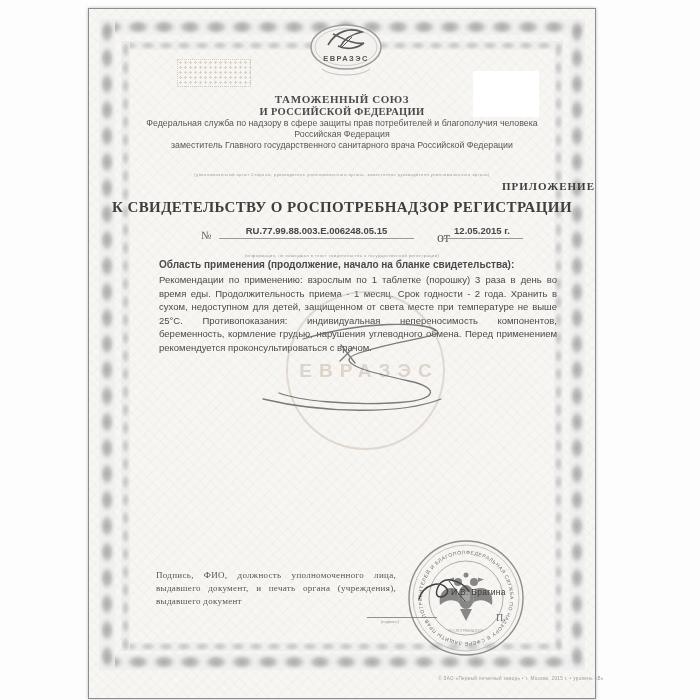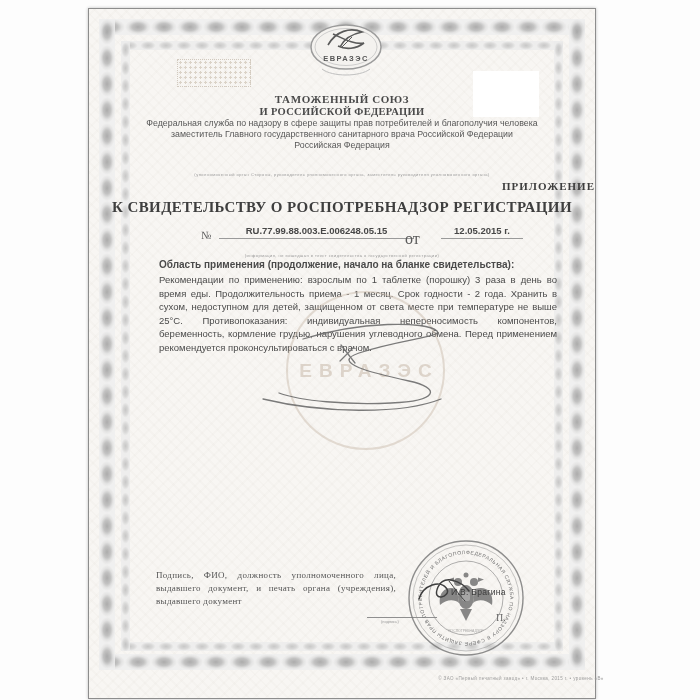--- a/index.html
+++ b/index.html
@@ -29,21 +29,21 @@
   .micro{position:absolute;text-align:center;font-size:4px;color:#9a9a9a;
          letter-spacing:.5px;filter:blur(.3px);white-space:nowrap;overflow:hidden;}
   .title1{position:absolute;left:0;right:0;top:171px;text-align:right;font-size:11px;
           font-weight:bold;color:#3e3e3e;letter-spacing:1px;}
   .title2{position:absolute;left:0;right:0;top:190px;text-align:center;font-size:15px;
           font-weight:bold;color:#3e3e3e;letter-spacing:.4px;}
   .numrow{position:absolute;top:216px;left:0;right:0;height:18px;color:#5a5a5a;}
   .no-label{position:absolute;left:112px;top:4px;font-size:11px;}
   .uline{position:absolute;border-bottom:1px solid #9a9a9a;text-align:center;
          font-size:9.5px;color:#474747;font-weight:bold;padding-bottom:2px;}
-  .ot-label{position:absolute;left:316px;top:5px;font-size:16px;}
+  .ot-label{position:absolute;left:348px;top:5px;font-size:14px;}
   .body-block{position:absolute;left:70px;top:250px;width:398px;color:#4a4a4a;}
   .body-head{font-size:10px;font-weight:bold;}
   .body-text{font-size:9.5px;line-height:13.5px;margin-top:3px;text-align:justify;}
   .wmark{position:absolute;left:197px;top:282px;width:155px;height:155px;border-radius:50%;
          border:2px solid rgba(200,185,168,.45);display:flex;align-items:center;justify-content:center;}
   .wmark span{font-size:19px;font-weight:bold;letter-spacing:7px;color:rgba(195,180,163,.5);
               padding-left:7px;}
   .flourish{position:absolute;left:152px;top:300px;}
   .note{position:absolute;left:67px;top:560px;width:240px;font-size:9px;line-height:13px;
         color:#565656;text-align:justify;letter-spacing:.3px;}
@@ -89,22 +89,22 @@
         <path d="M42 28 L 52 18" stroke-width="1"></path>
       </g>
       <text x="46" y="42" text-anchor="middle" font-family="Liberation Sans, sans-serif" font-size="7.5" font-weight="bold" letter-spacing="1.4" fill="#555555">ЕВРАЗЭС</text>
       <path d="M22 50 C 32 58 60 58 70 50" fill="none" stroke="#c0c0c0" stroke-width="1"></path>
     </svg>
 
     <div class="hdr">
       <div class="h1 serif">ТАМОЖЕННЫЙ СОЮЗ</div>
       <div class="h3 serif">И РОССИЙСКОЙ ФЕДЕРАЦИИ</div>
       <div class="a">Федеральная служба по надзору в сфере защиты прав потребителей и благополучия человека</div>
+      <div class="a">Российская Федерация</div>
       <div class="a">заместитель Главного государственного санитарного врача Российской Федерации</div>
-      <div class="a">Российская Федерация</div>
     </div>
 
     <div class="micro" style="left:70px;right:70px;top:163px;">(уполномоченный орган Стороны, руководитель уполномоченного органа, заместитель руководителя уполномоченного органа)</div>
 
     <div class="title1 serif">ПРИЛОЖЕНИЕ</div>
     <div class="title2 serif">К СВИДЕТЕЛЬСТВУ О РОСПОТРЕБНАДЗОР РЕГИСТРАЦИИ</div>
 
     <div class="numrow">
       <span class="no-label serif">№</span>
       <span class="uline" style="left:130px;width:195px;top:0;">RU.77.99.88.003.E.006248.05.15</span>

